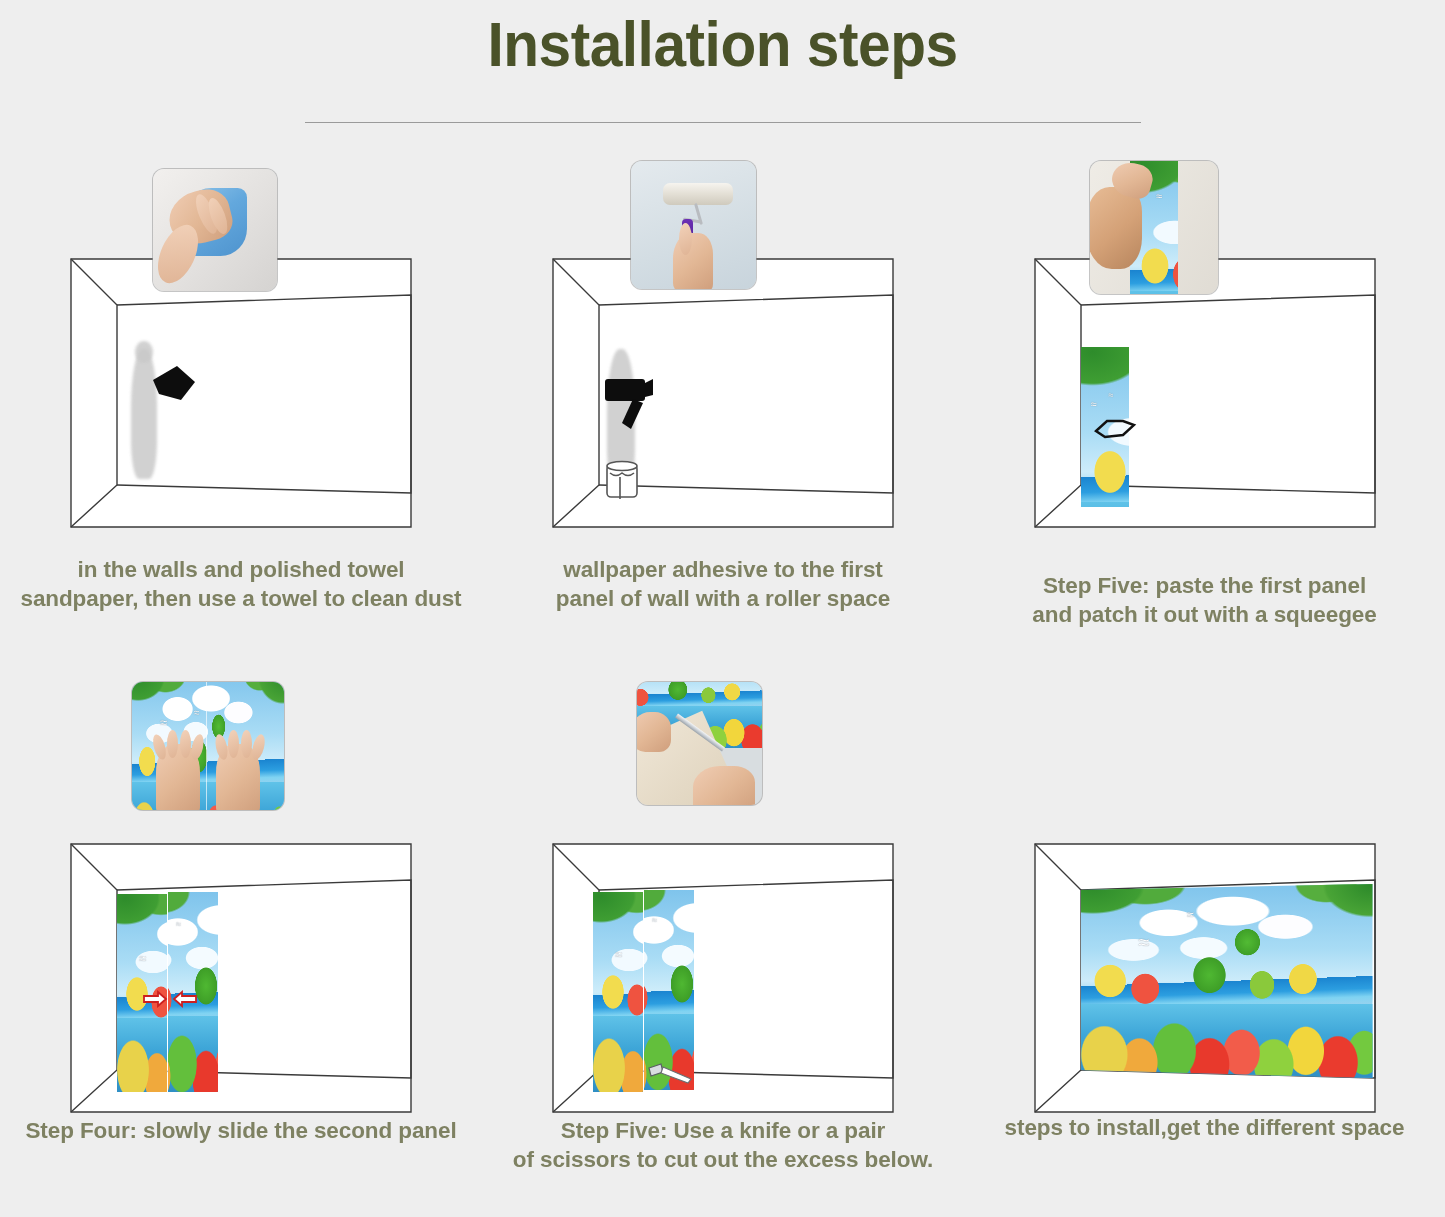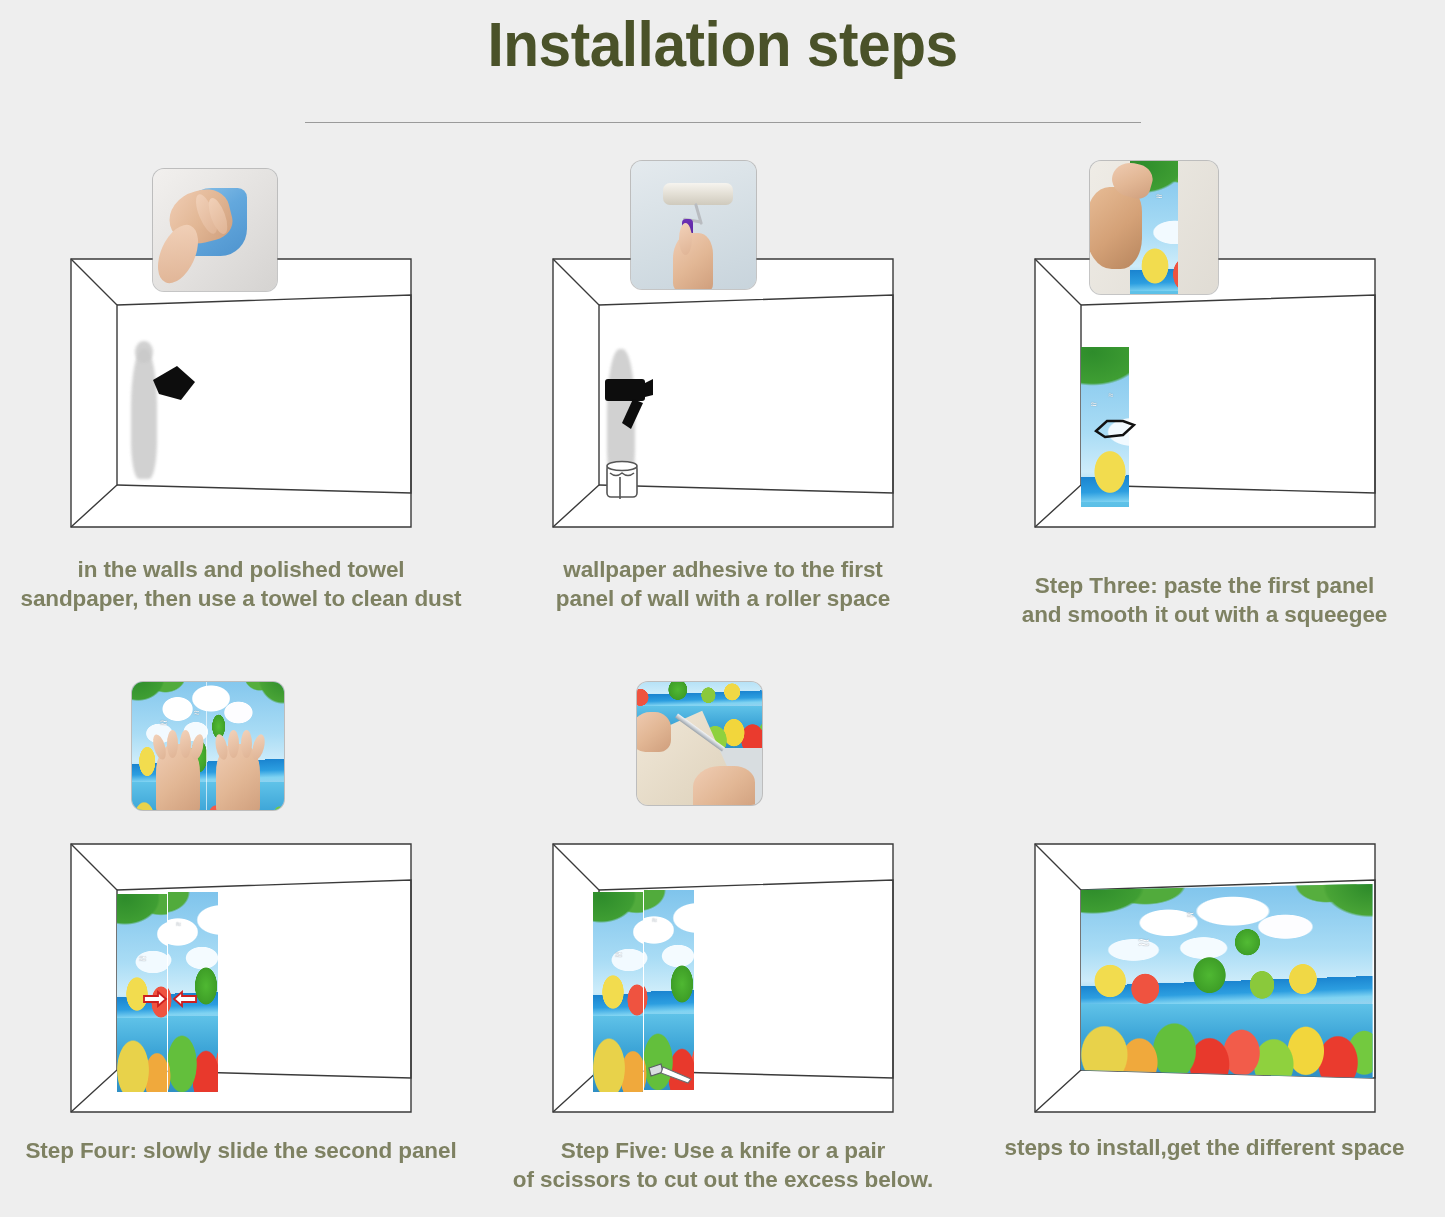--- a/index.html
+++ b/index.html
@@ -193,21 +193,21 @@
     width: 100%;
     text-align: center;
     font-size: 22.5px;
     font-weight: bold;
     line-height: 1.28;
     color: #7e8162;
     letter-spacing: -0.1px;
     padding: 0 8px;
   }
   .cap-r1 { top: 404px; }
-  .cap-r2 { top: 435px; margin-top: 20px; }
+  .cap-r2 { top: 435px; }
 </style>
 </head>
 <body>
 
 <h1 id="page-title">Installation steps</h1>
 <div id="title-divider"></div>
 
 <div id="steps-grid">
 
   <div class="step-cell">
@@ -310,22 +310,22 @@
           <div class="mural-inner">
             <span class="gull" style="left:26px;top:30px;">≈</span>
           </div>
         </div>
         <div class="ph-arm" style="left:-4px;top:26px;width:56px;height:82px;"></div>
         <div class="ph-hand" style="left:22px;top:2px;width:40px;height:34px;transform:rotate(16deg);"></div>
       </div>
     </div>
 
     <div class="caption cap-r1" style="top:420px">
-      <div>Step Three: paste the first panel</div>
-      <div>and smooth it out with a squeegee</div>
+      <div>Step Five: paste the first panel</div>
+      <div>and patch it out with a squeegee</div>
     </div>
   </div>
 
   <div class="step-cell">
 
     <div class="room room-r2">
       <svg viewBox="0 0 344 272">
         <polygon points="2,2 342,2 342,270 2,270" fill="#ffffff" stroke="#3a3a3a" stroke-width="1.4"></polygon>
         <polyline points="2,2 48,48 48,228 2,270" fill="none" stroke="#3a3a3a" stroke-width="1.4"></polyline>
         <polyline points="48,48 342,38 342,236 48,228" fill="none" stroke="#3a3a3a" stroke-width="1.4"></polyline>

